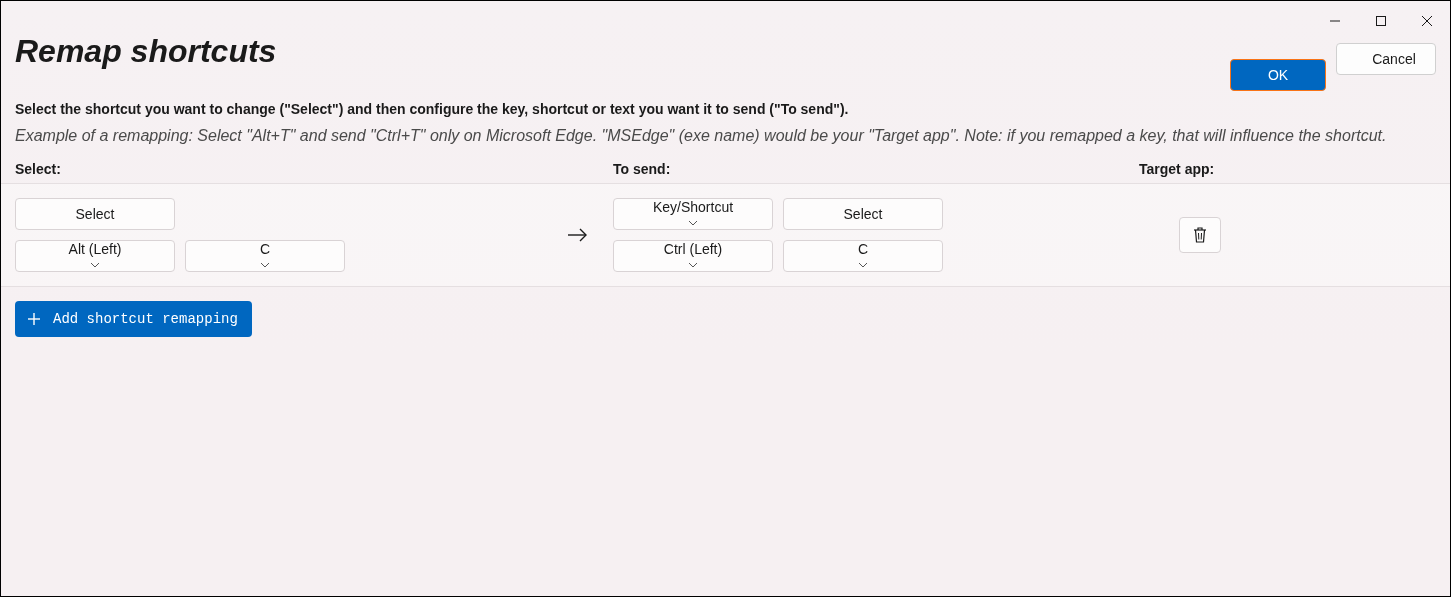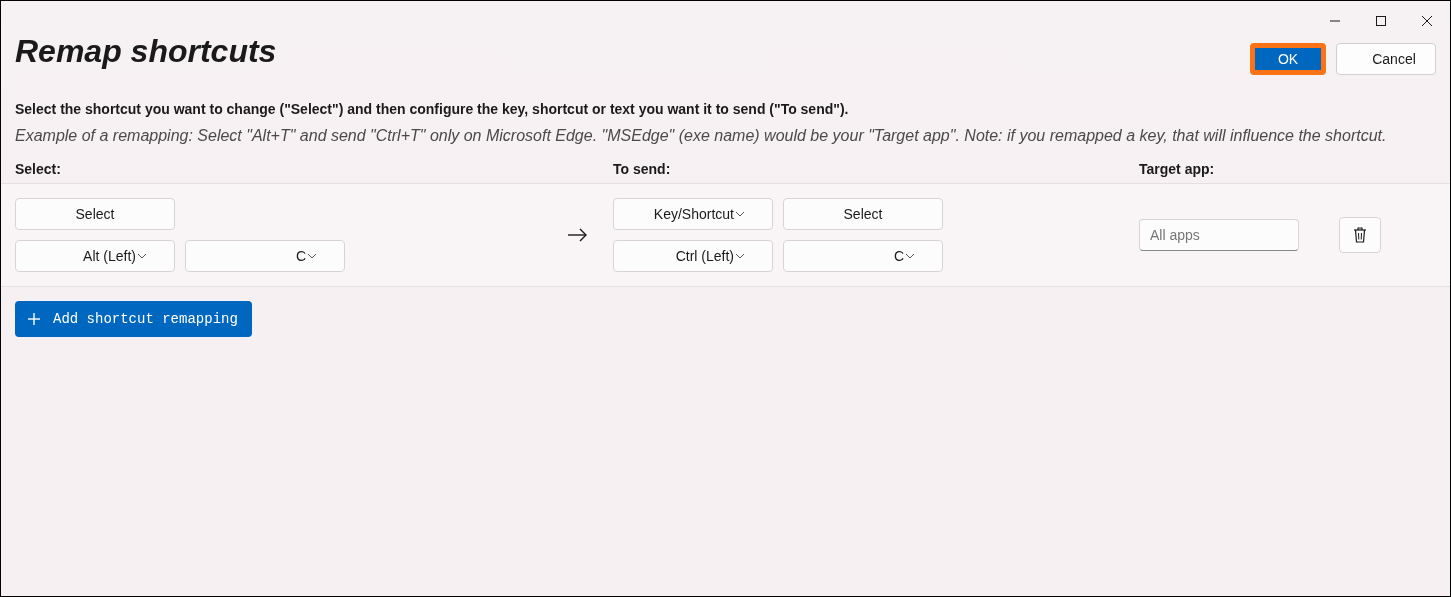--- a/index.html
+++ b/index.html
@@ -54,22 +54,23 @@
       align-items: center;
       justify-content: center;
       cursor: pointer;
       border: 1px solid #d0d0d0;
       background: #fdfdfd;
       font-family: inherit;
     }
     .btn-primary {
       background: #0067c0;
       color: #fff;
-      border: 5px solid #f97316;
-      width: 76px;
+      border: 1px solid #f97316;
+      width: 96px;
+      margin-top: 16px;
     }
     .btn-secondary {
       background: #fdfdfd;
       color: #1a1a1a;
       width: 100px;
       padding-left: 16px;
     }
     .col-headers {
       display: flex;
       font-size: 14px;
@@ -102,21 +103,21 @@
       font-size: 14px;
       display: flex;
       align-items: center;
       padding: 0 26px;
       color: #1a1a1a;
       cursor: pointer;
       position: relative;
       font-family: inherit;
     }
     .select-btn { width: 160px; justify-content: center; }
-    .dropdown { width: 160px; justify-content: flex-end; }
+    .dropdown { width: 160px; justify-content: space-between; flex-direction: column; }
     .chev {
       width: 12px; height: 12px;
       display: inline-flex; align-items:center; justify-content:center;
     }
     .arrow-col {
       width: 70px;
       display: flex;
       align-items: center;
       justify-content: center;
     }
@@ -266,21 +267,20 @@
           <span class="chev">
             <svg width="10" height="6">
                 <polyline points="1,1 5,5 9,1" fill="none" stroke="#555" stroke-width="1"></polyline>
               </svg>
           </span>
         </div>
       </div>
     </div>
 
     <div style="display:flex;align-items:center;">
-      <input class="target-input" placeholder="All apps" style="">
       <div class="delete-btn">
         <svg width="16" height="18">
           <polyline points="2,4 14,4" stroke="#1a1a1a" stroke-width="1.2" fill="none"></polyline>
           <polyline points="6,4 6,2 10,2 10,4" stroke="#1a1a1a" stroke-width="1.2" fill="none"></polyline>
           <polyline points="3.5,4 4.5,16 11.5,16 12.5,4" stroke="#1a1a1a" stroke-width="1.2" fill="none"></polyline>
           <line x1="6.5" y1="7" x2="6.8" y2="13.5" stroke="#1a1a1a" stroke-width="1"></line>
           <line x1="9.5" y1="7" x2="9.2" y2="13.5" stroke="#1a1a1a" stroke-width="1"></line>
         </svg>
       </div>
     </div>

